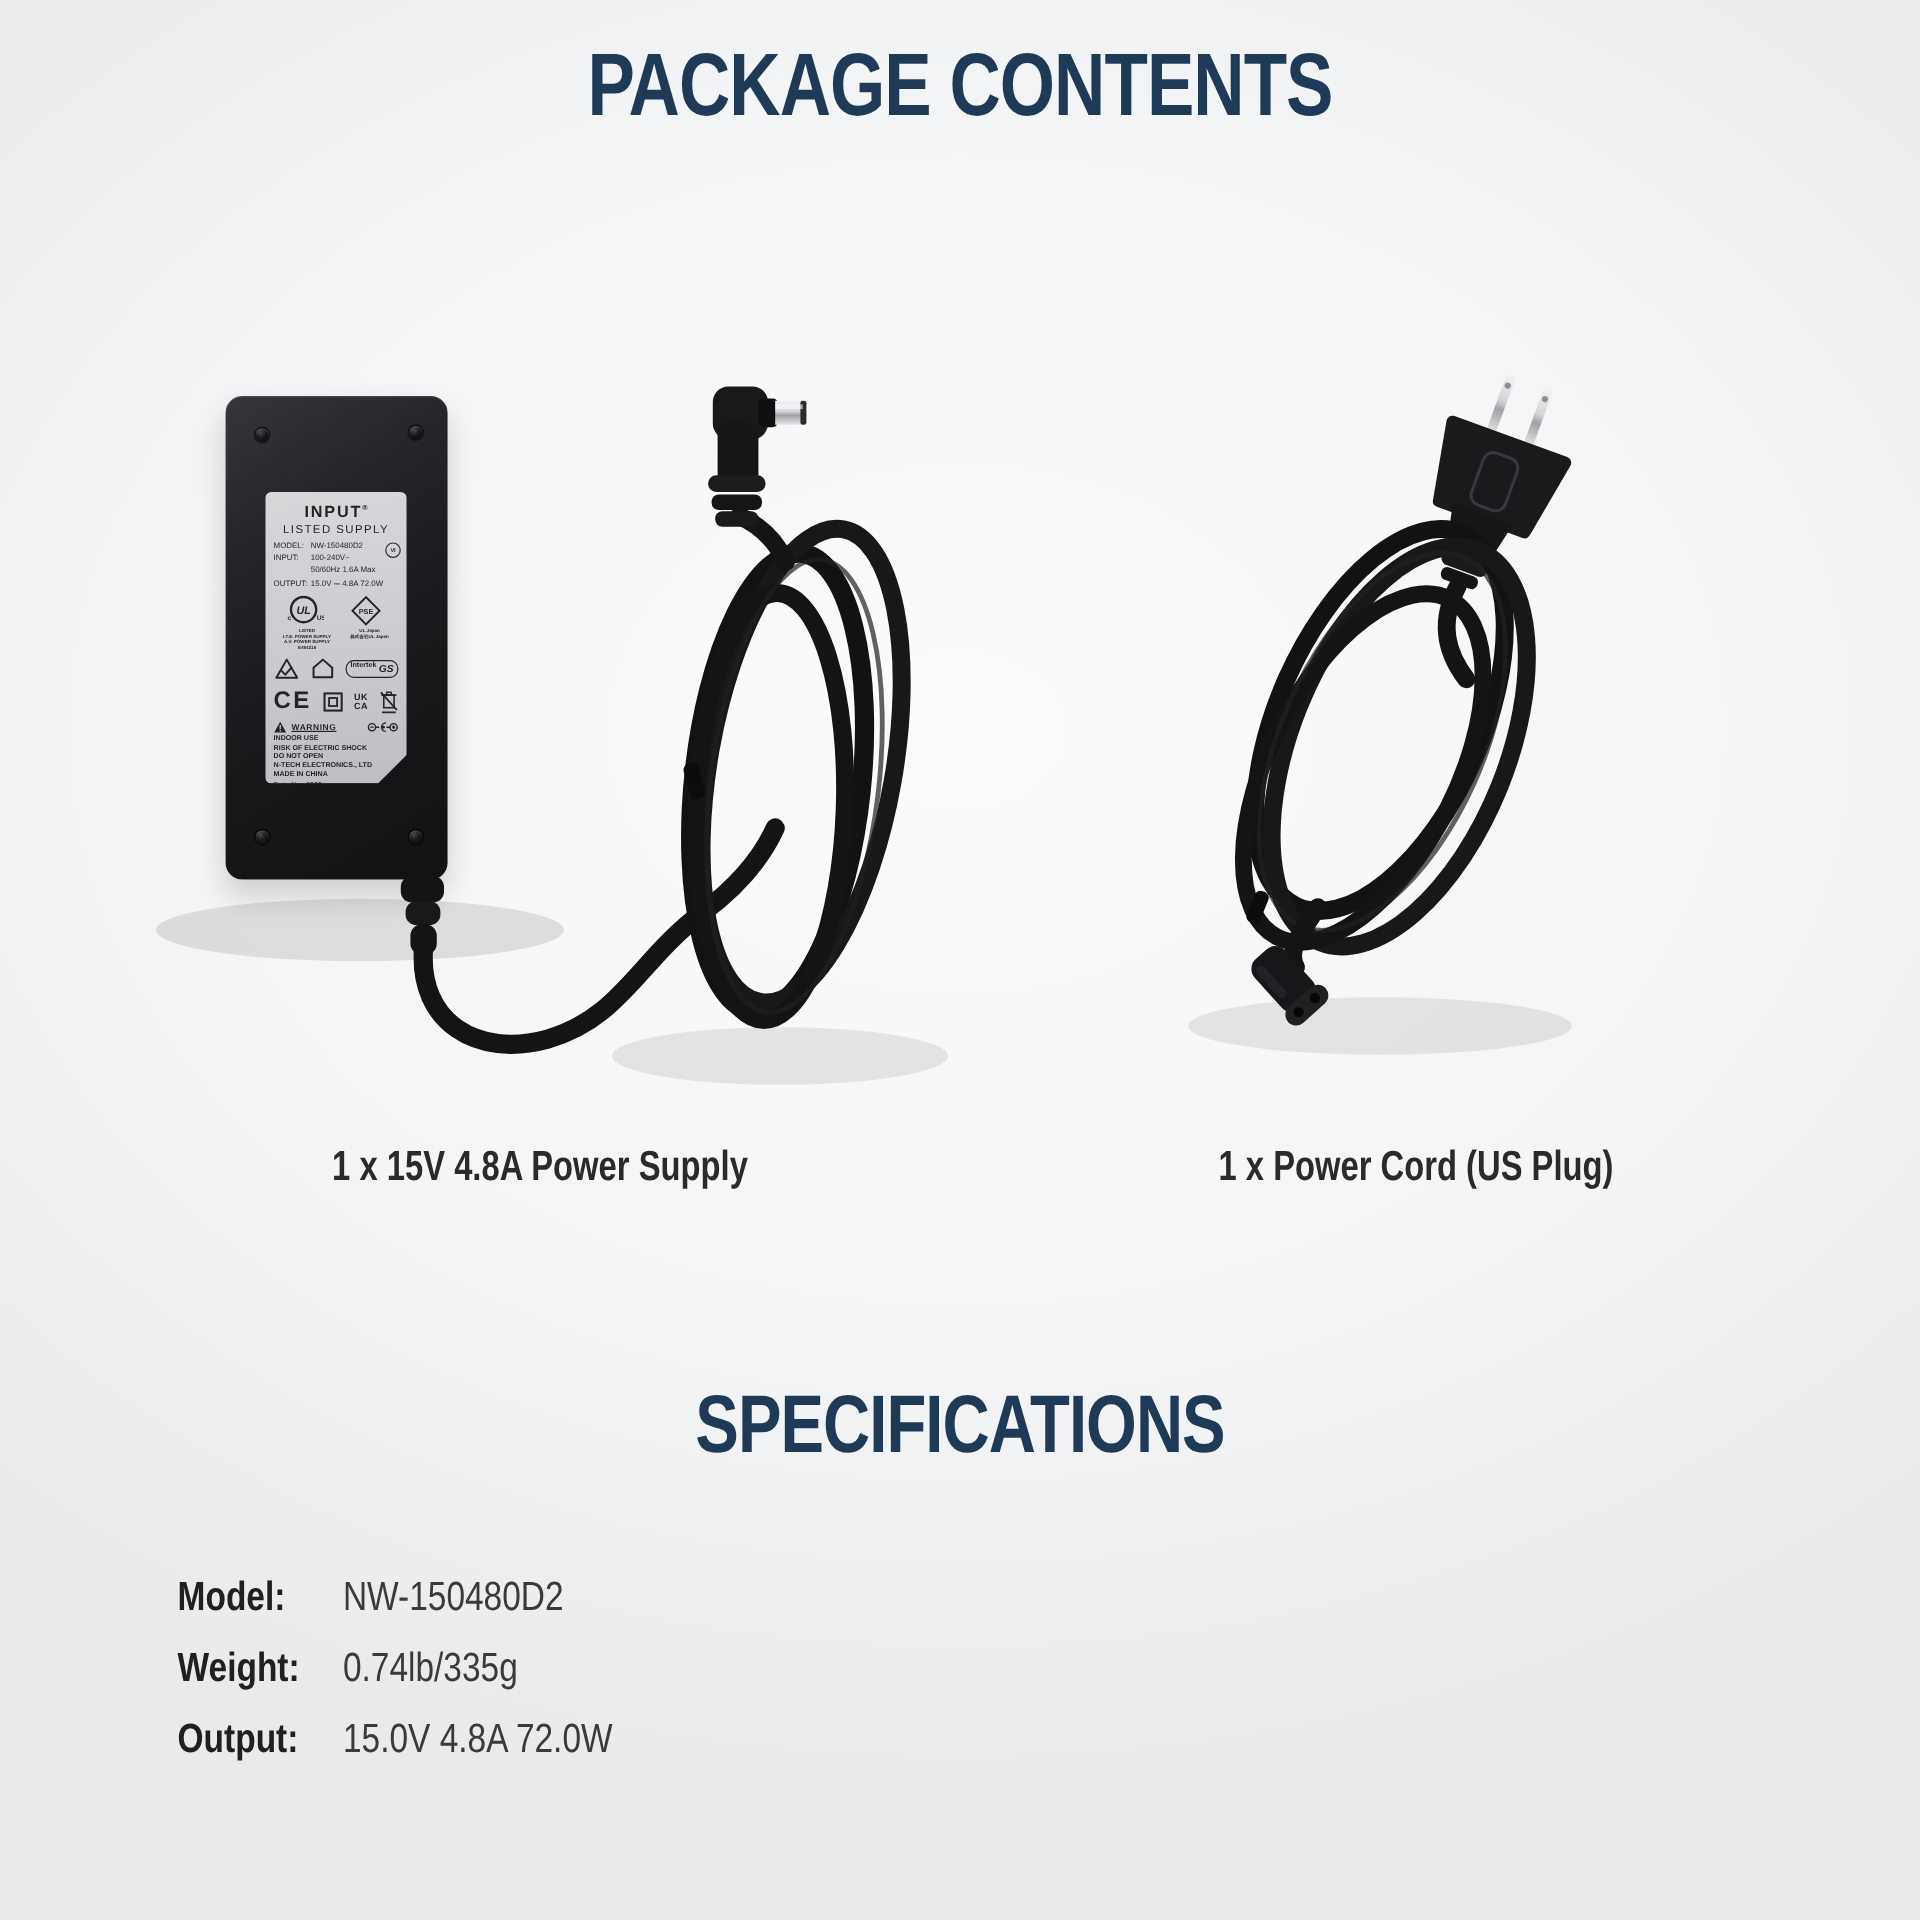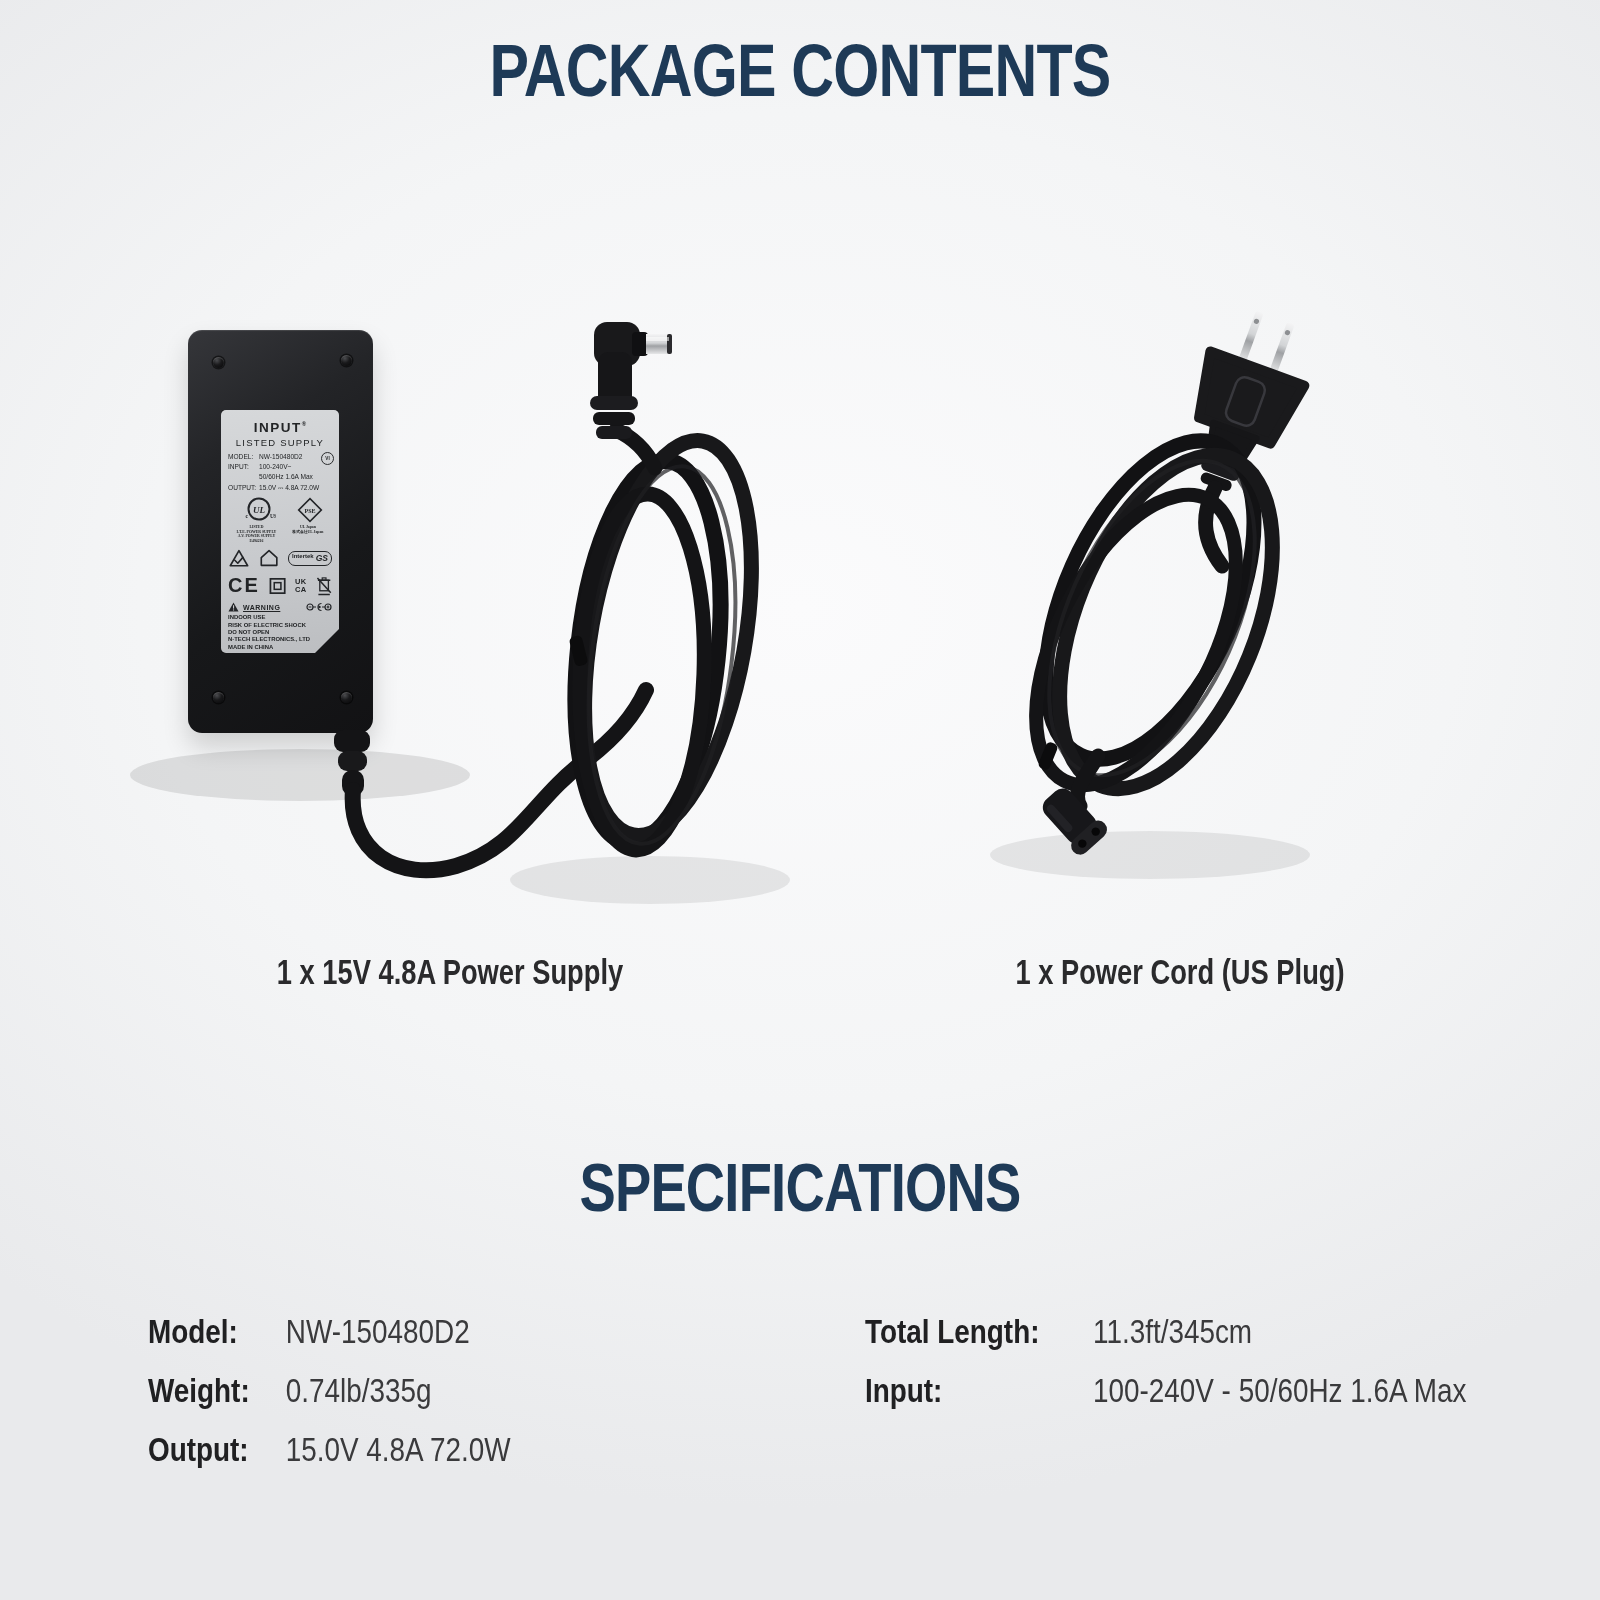--- a/index.html
+++ b/index.html
@@ -32,21 +32,21 @@
   .lbl-brand{text-align:center;font-weight:bold;font-size:13.5px;letter-spacing:1.5px;line-height:14px;}
   .lbl-brand sup{font-size:6px;letter-spacing:0;}
   .lbl-sub{text-align:center;font-size:9.5px;letter-spacing:1.2px;line-height:12px;margin-top:2px;}
   .lbl-row{display:flex;font-size:6.6px;line-height:8.8px;margin-top:1.6px;}
   .lbl-row .k{width:31px;flex:none;}
   .lbl-row.first{margin-top:4px;}
   .lbl-indent{padding-left:31px;}
   .eff-circle{position:absolute;right:5px;top:42px;width:11px;height:11px;border:1px solid #2a2c2e;border-radius:50%;
     font-size:4.6px;line-height:11px;text-align:center;font-weight:bold;}
   .certs1{display:flex;justify-content:center;align-items:flex-start;gap:16px;margin-top:5px;}
-  .cert-block{display:flex;flex-direction:column;align-items:flex-end;font-family:Liberation Serif, serif;}
+  .cert-block{display:flex;flex-direction:column;align-items:flex-start;}
   .tiny-lines{font-size:3.8px;line-height:4.6px;text-align:center;margin-top:1.5px;font-weight:bold;}
   .certs2{display:flex;justify-content:center;align-items:center;gap:9px;margin-top:4px;}
   .intertek-pill{border:1.2px solid #232528;border-radius:7px;font-size:6px;font-weight:bold;
     padding:1.5px 3px;display:flex;align-items:flex-start;gap:2px;}
   .intertek-pill .gs{font-size:8.5px;font-weight:bold;font-style:italic;}
   .certs3{display:flex;justify-content:center;align-items:center;gap:9px;margin-top:5px;}
   .ce-text{font-size:20px;font-weight:bold;letter-spacing:2px;}
   .ukca{font-size:7.5px;font-weight:bold;line-height:7.5px;text-align:right;letter-spacing:.5px;}
   .warn-row{display:flex;align-items:center;gap:4px;margin-top:5px;}
   .warn-title{font-size:7px;font-weight:bold;text-decoration:underline;letter-spacing:.5px;}
@@ -292,24 +292,14 @@
     <div class="spec-row">
       <span class="spec-label">Weight:</span>
       <span class="spec-value">0.74lb/335g</span>
     </div>
     <div class="spec-row">
       <span class="spec-label">Output:</span>
       <span class="spec-value">15.0V 4.8A 72.0W</span>
     </div>
   </div>
 
-  <div class="spec-col spec-col-right">
-    <div class="spec-row">
-      <span class="spec-label">Total Length:</span>
-      <span class="spec-value">11.3ft/345cm</span>
-    </div>
-    <div class="spec-row">
-      <span class="spec-label">Input:</span>
-      <span class="spec-value">100-240V - 50/60Hz 1.6A Max</span>
-    </div>
-  </div>
 
 </div>
 
 </body></html>

